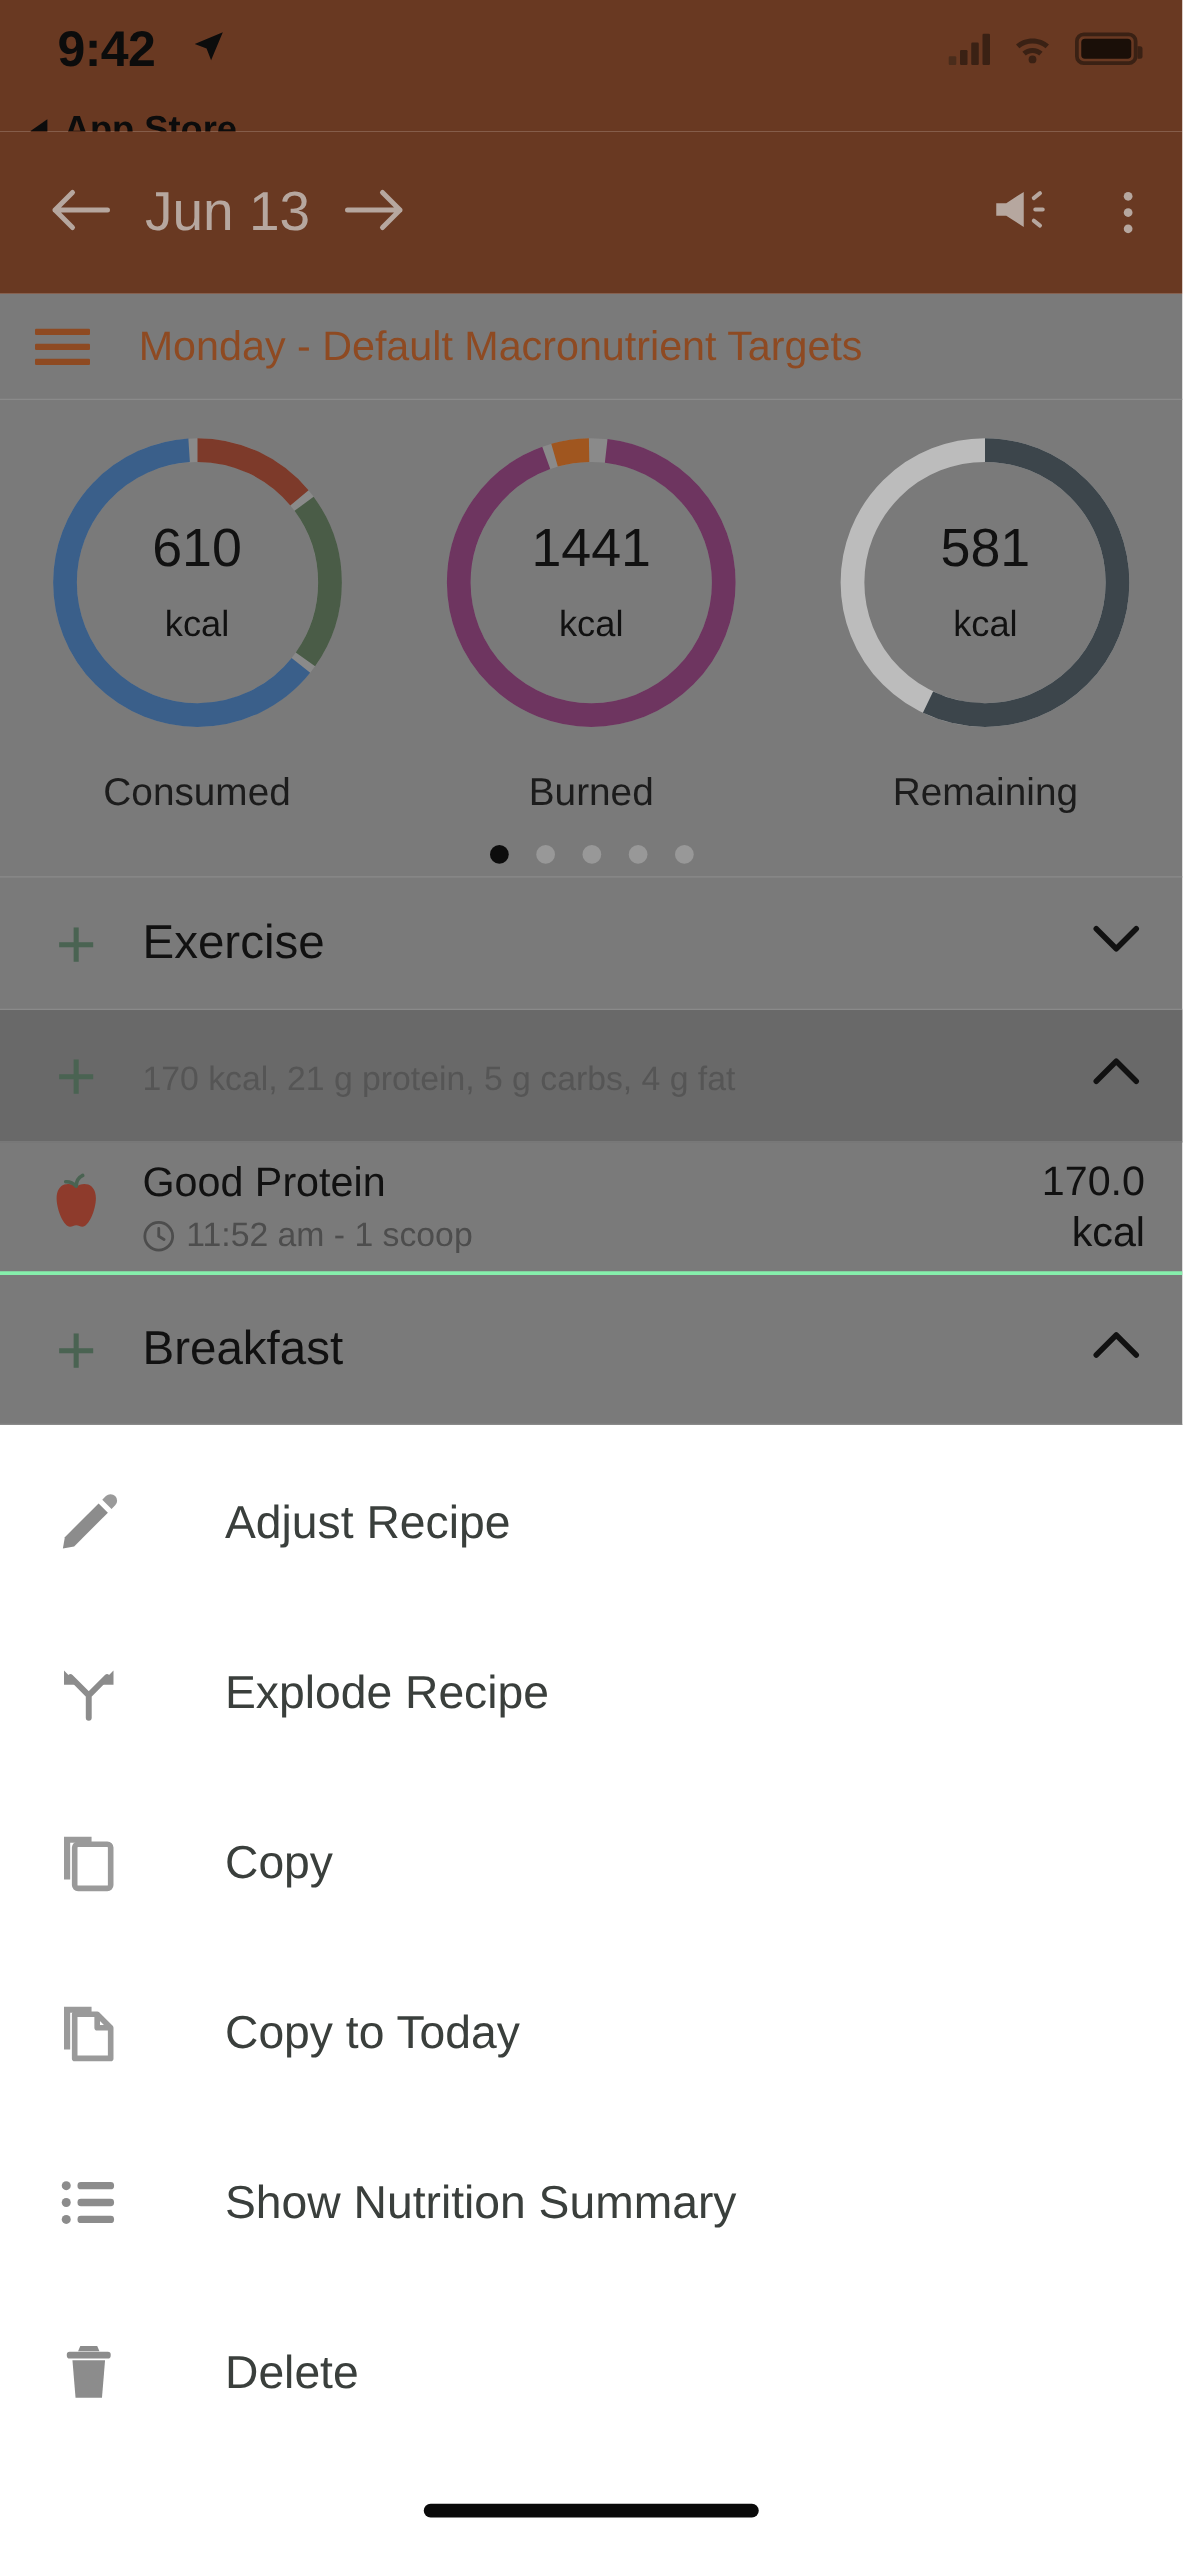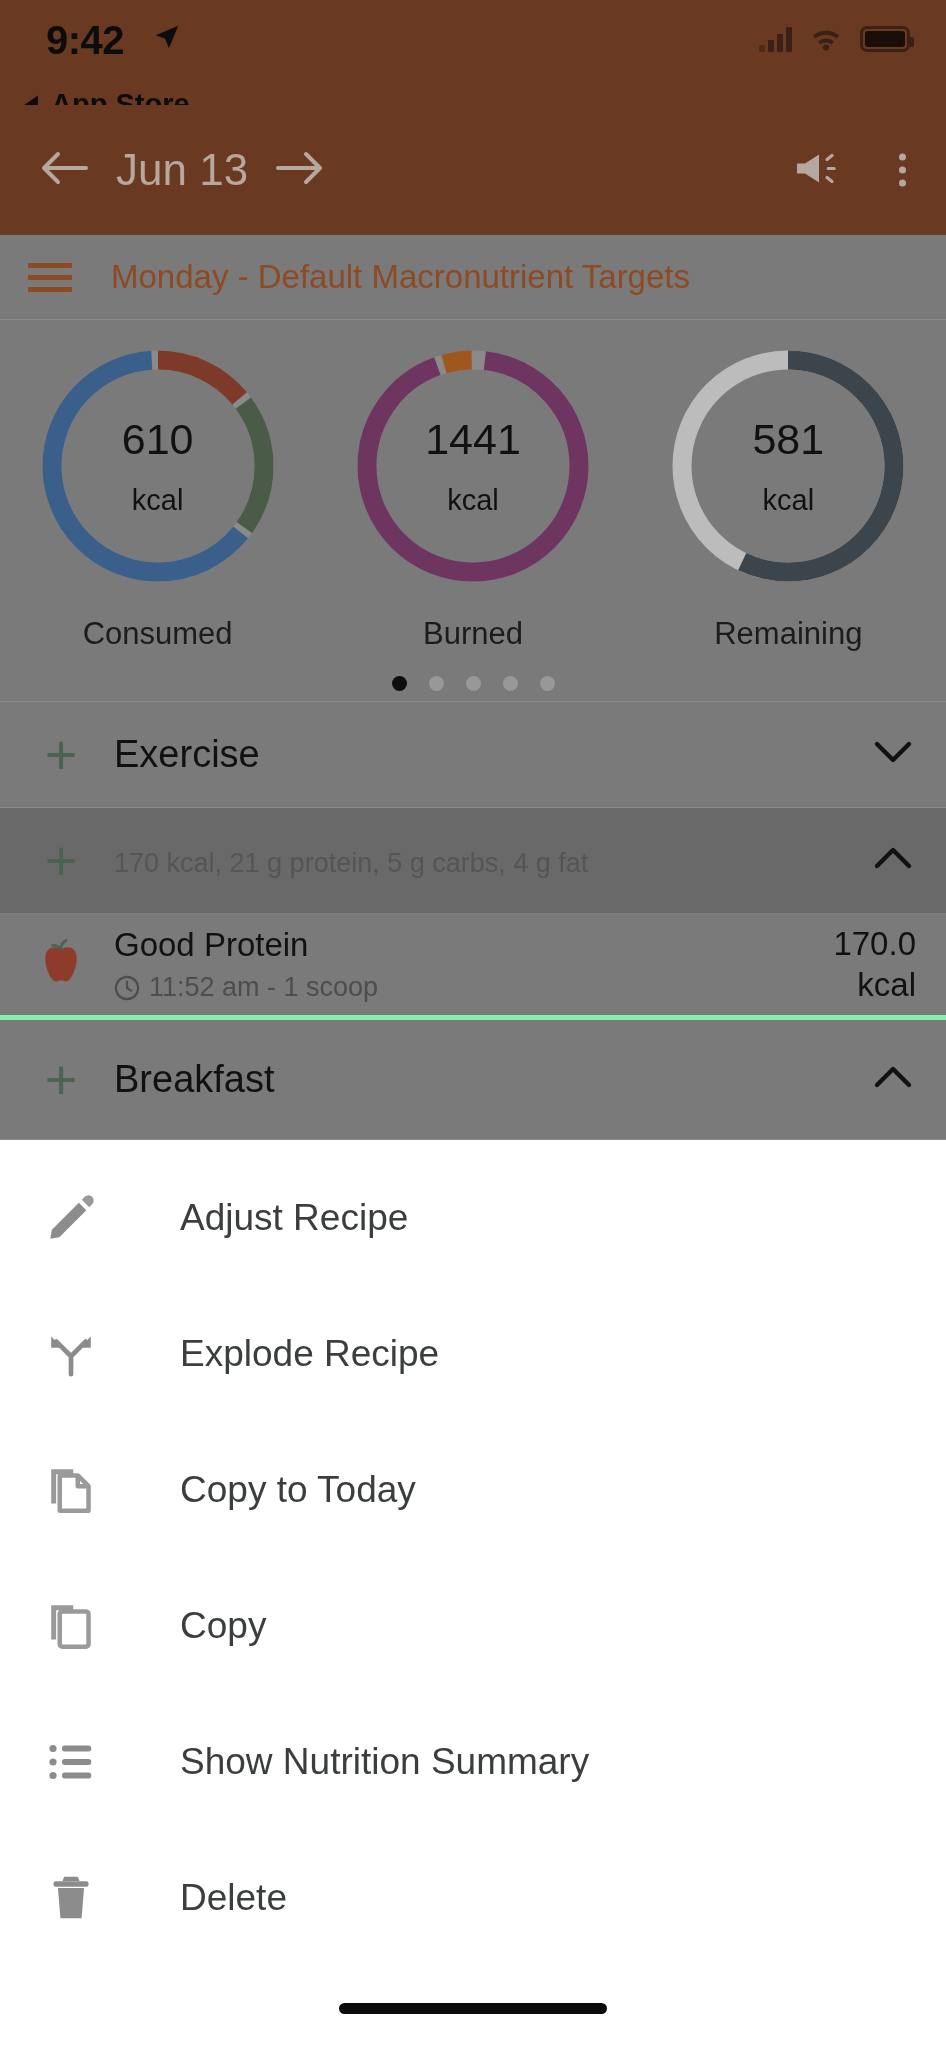--- a/index.html
+++ b/index.html
@@ -103,21 +103,21 @@
     line-height:1; text-align:center; flex:0 0 62px;
   }
   .row .rowbody { flex:1; padding-left:22px; }
   .row .rowtitle { font-size:38px; color:#111; }
   .row .rowsub { font-size:27px; color:#555; margin-top:6px; }
   .row .chev { width:46px; text-align:center; color:#111; }
   .row.selected { background:#696969; border-bottom-color:#7e7e7e; }
 
   .fooditem {
     display:flex; align-items:center; padding:0 30px;
-    border-bottom:5px solid #86efac; min-height:106px;
+    border-bottom:3px solid #86efac; min-height:106px;
   }
   .fooditem .ficon { flex:0 0 62px; text-align:center; }
   .fooditem .fbody { flex:1; padding-left:22px; }
   .fname { font-size:33px; color:#111; }
   .fmeta { font-size:27px; color:#4d4d4d; margin-top:8px; display:flex; align-items:center; gap:9px; }
   .fcal { text-align:right; font-size:33px; color:#111; line-height:1.22; }
 
   
   .sheet {
     position:absolute; left:0; right:0; bottom:0; top:1150px;
@@ -355,35 +355,35 @@
           <path d="M20.8 4.2 L20.8 9.2 L15.8 9.2 Z" fill="#8c8c8c"></path>
         </svg>
       </span>
       <span class="mi-label">Explode Recipe</span>
     </div>
 
     <div class="menuitem">
       <span class="mi-icon">
         <svg width="54" height="54" viewBox="0 0 24 24">
           <path d="M3.2 2.8 H13 V5 H5.4 V18 H3.2 Z" fill="#9a9a9a"></path>
+          <rect x="7" y="5.5" width="12.8" height="15.7" rx="1.2" stroke="#9a9a9a" stroke-width="2" fill="none"></rect>
+        </svg>
+      </span>
+      <span class="mi-label">Copy</span>
+    </div>
+
+    <div class="menuitem">
+      <span class="mi-icon">
+        <svg width="54" height="54" viewBox="0 0 24 24">
+          <path d="M3.2 2.8 H13 V5 H5.4 V18 H3.2 Z" fill="#9a9a9a"></path>
           <path d="M7 5.5 H15 L19.8 10.3 V21.2 H7 Z" stroke="#9a9a9a" stroke-width="2" fill="none" stroke-linejoin="round"></path>
           <path d="M15 5.5 V10.3 H19.8" stroke="#9a9a9a" stroke-width="2" fill="none" stroke-linejoin="round"></path>
         </svg>
       </span>
       <span class="mi-label">Copy to Today</span>
-    </div>
-
-    <div class="menuitem">
-      <span class="mi-icon">
-        <svg width="54" height="54" viewBox="0 0 24 24">
-          <path d="M3.2 2.8 H13 V5 H5.4 V18 H3.2 Z" fill="#9a9a9a"></path>
-          <rect x="7" y="5.5" width="12.8" height="15.7" rx="1.2" stroke="#9a9a9a" stroke-width="2" fill="none"></rect>
-        </svg>
-      </span>
-      <span class="mi-label">Copy</span>
     </div>
 
     <div class="menuitem">
       <span class="mi-icon">
         <svg width="54" height="54" viewBox="0 0 24 24">
           <circle cx="4" cy="6" r="1.6" fill="#8c8c8c"></circle>
             <rect x="8" y="4.7" width="13" height="2.6" rx="1.2" fill="#8c8c8c"></rect>
           <circle cx="4" cy="12" r="1.6" fill="#8c8c8c"></circle>
             <rect x="8" y="10.7" width="13" height="2.6" rx="1.2" fill="#8c8c8c"></rect>
           <circle cx="4" cy="18" r="1.6" fill="#8c8c8c"></circle>

